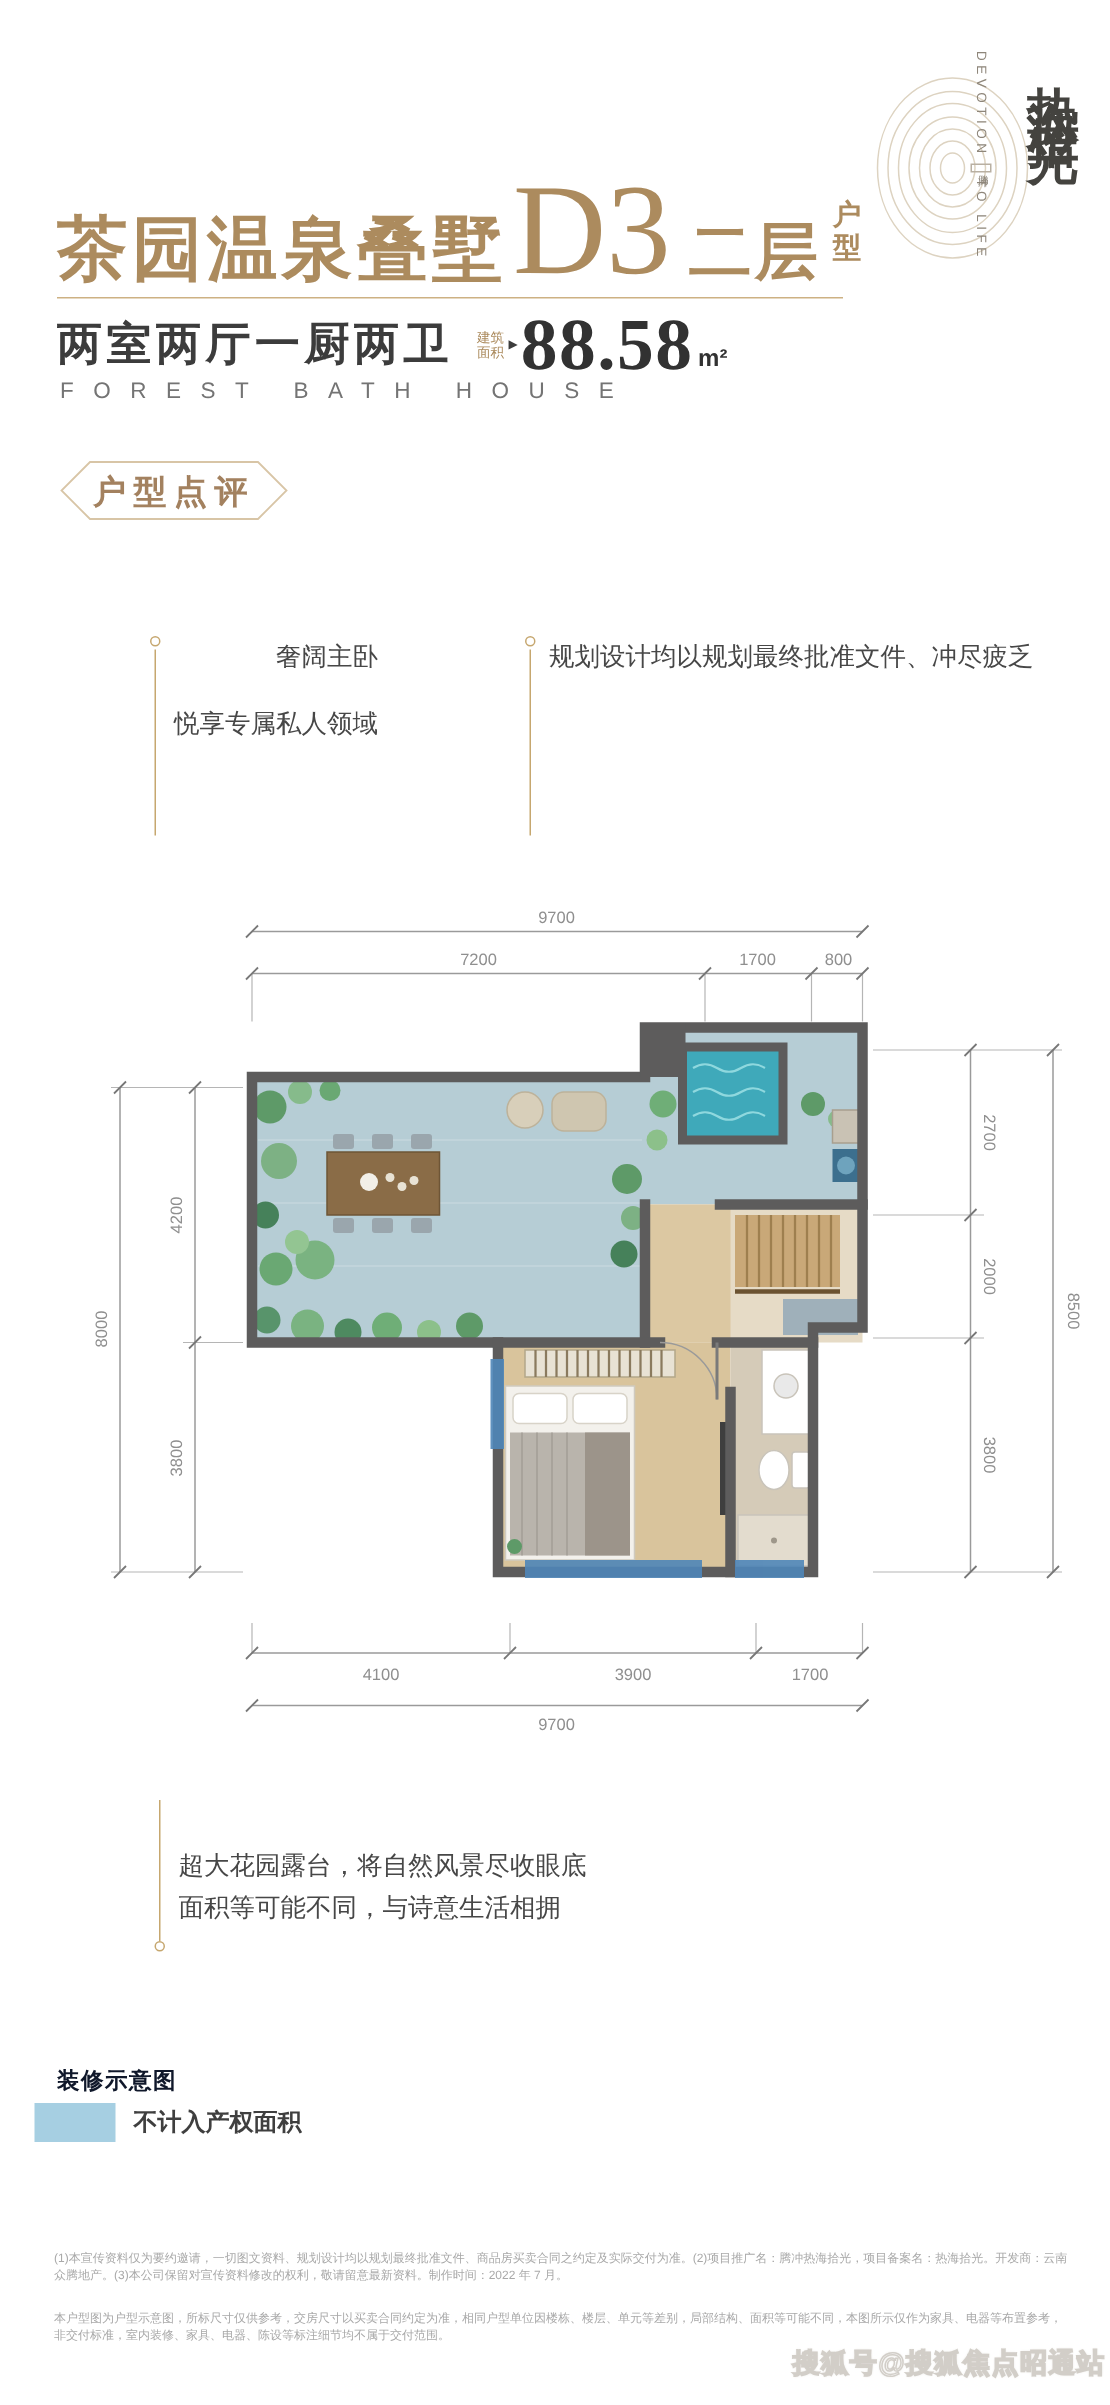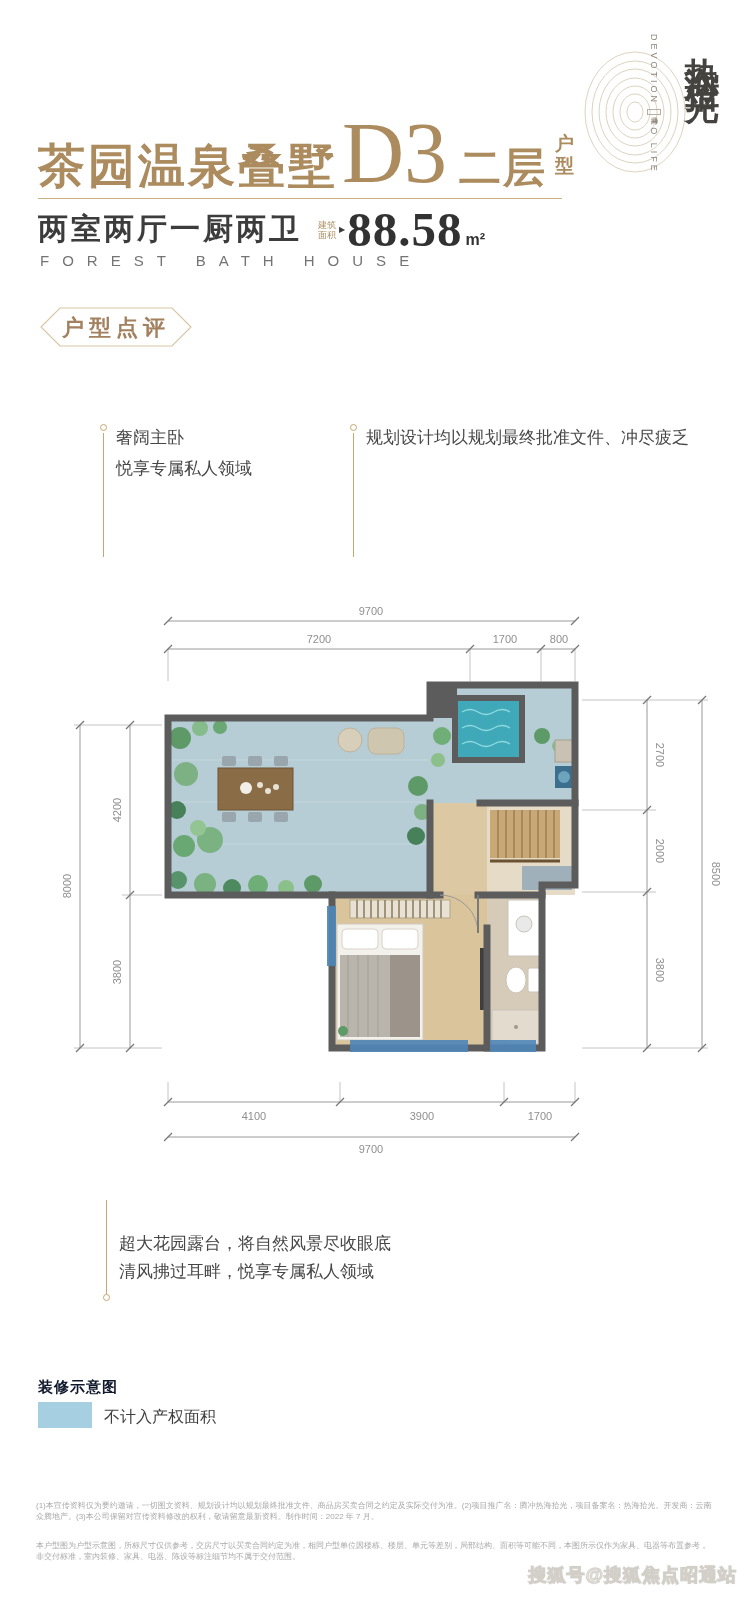--- a/index.html
+++ b/index.html
@@ -31,41 +31,41 @@
 
   
   .badge { position:absolute; left:40px; top:307px; width:152px; height:40px; }
   .badge text { font-size:22px; letter-spacing:5px; fill:#a3815f; font-family:"Liberation Serif","DejaVu Serif",serif; font-weight:600; }
 
   
   .callout { position:absolute; }
   .callout .dot { position:absolute; left:0; top:0; width:7px; height:7px; border:1px solid #c6a76f; border-radius:50%; }
   .callout .vline { position:absolute; left:3px; top:9px; width:1px; background:#c6a76f; }
   .callout .txt { margin-left:16px; color:#474747; font-size:17px; line-height:27px; }
-  .callout .t { margin-bottom:4px; }
+  .callout .t { margin-bottom:18px;text-align:right; }
   .c1 { left:100px; top:424px; } .c1 .vline { height:124px; }
   .c2 { left:350px; top:424px; } .c2 .vline { height:124px; }
 
   
   .note { position:absolute; left:103px; top:1200px; }
   .note .vline { position:absolute; left:3px; top:0; width:1px; height:94px; background:#c6a76f; }
   .note .dot { position:absolute; left:0; top:94px; width:7px; height:7px; border:1px solid #c6a76f; border-radius:50%; }
   .note .txt { margin-left:16px; padding-top:30px; color:#474747; font-size:17px; line-height:28px; }
 
   
   .plan { position:absolute; left:50px; top:588px; }
   .dim-txt { font-size:11px; fill:#8f8f8f; font-family:"Liberation Sans",sans-serif; }
   .dim-ln  { stroke:#9a9a9a; stroke-width:1; }
   .dim-ext { stroke:#b5b5b5; stroke-width:.8; }
   .tick { stroke:#777; stroke-width:1.2; }
   .wall { stroke:#5d5c5c; stroke-width:7; fill:none; stroke-linecap:square; }
 
   
   .legend-title { position:absolute; left:38px; top:1378px; font-size:15px; font-weight:700; color:#0f172a; letter-spacing:1px; }
-  .legend-row { position:absolute; left:38px; top:1402px; display:flex; align-items:flex-end; }
+  .legend-row { position:absolute; left:23px; top:1402px; display:flex; align-items:center;font-weight:bold; }
   .legend-swatch { width:54px; height:26px; background:#a6cfe2; }
   .legend-label { margin-left:12px; font-size:16px; color:#3f3f3f; }
   .disc { position:absolute; left:36px; width:676px; font-size:8px; color:#a9a9a9; line-height:11px; }
   .disc.p1 { top:1540px; }
   .disc.p2 { top:1500px; }
 
   .watermark { position:absolute; left:527px; top:1563px; width:210px; text-align:right; font-size:18px; font-weight:700; color:#ffffff; -webkit-text-stroke:1px #d2cec8; text-shadow:0 0 2px #e3e0db; letter-spacing:1px; }
 </style>
 </head>
 <body>
@@ -351,21 +351,21 @@
       <rect x="440" y="452" width="46" height="12" fill="#4f86b8"></rect>
       <rect x="277" y="318" width="9" height="60" fill="#4f86b8"></rect>
     </g>
   </svg>
 
   <div class="note">
     <span class="vline"></span>
     <span class="dot"></span>
     <div class="txt">
       <div>超大花园露台，将自然风景尽收眼底</div>
-      <div>清风拂过耳畔，悦享专属私人领域</div>
+      <div>面积等可能不同，与诗意生活相拥</div>
     </div>
   </div>
 
   <div class="legend-title">装修示意图</div>
   <div class="legend-row">
     <span class="legend-swatch"></span>
     <span class="legend-label">不计入产权面积</span>
   </div>
 
   <div class="disc p1">本户型图为户型示意图，所标尺寸仅供参考，交房尺寸以买卖合同约定为准，相同户型单位因楼栋、楼层、单元等差别，局部结构、面积等可能不同，本图所示仅作为家具、电器等布置参考，非交付标准，室内装修、家具、电器、陈设等标注细节均不属于交付范围。</div>

